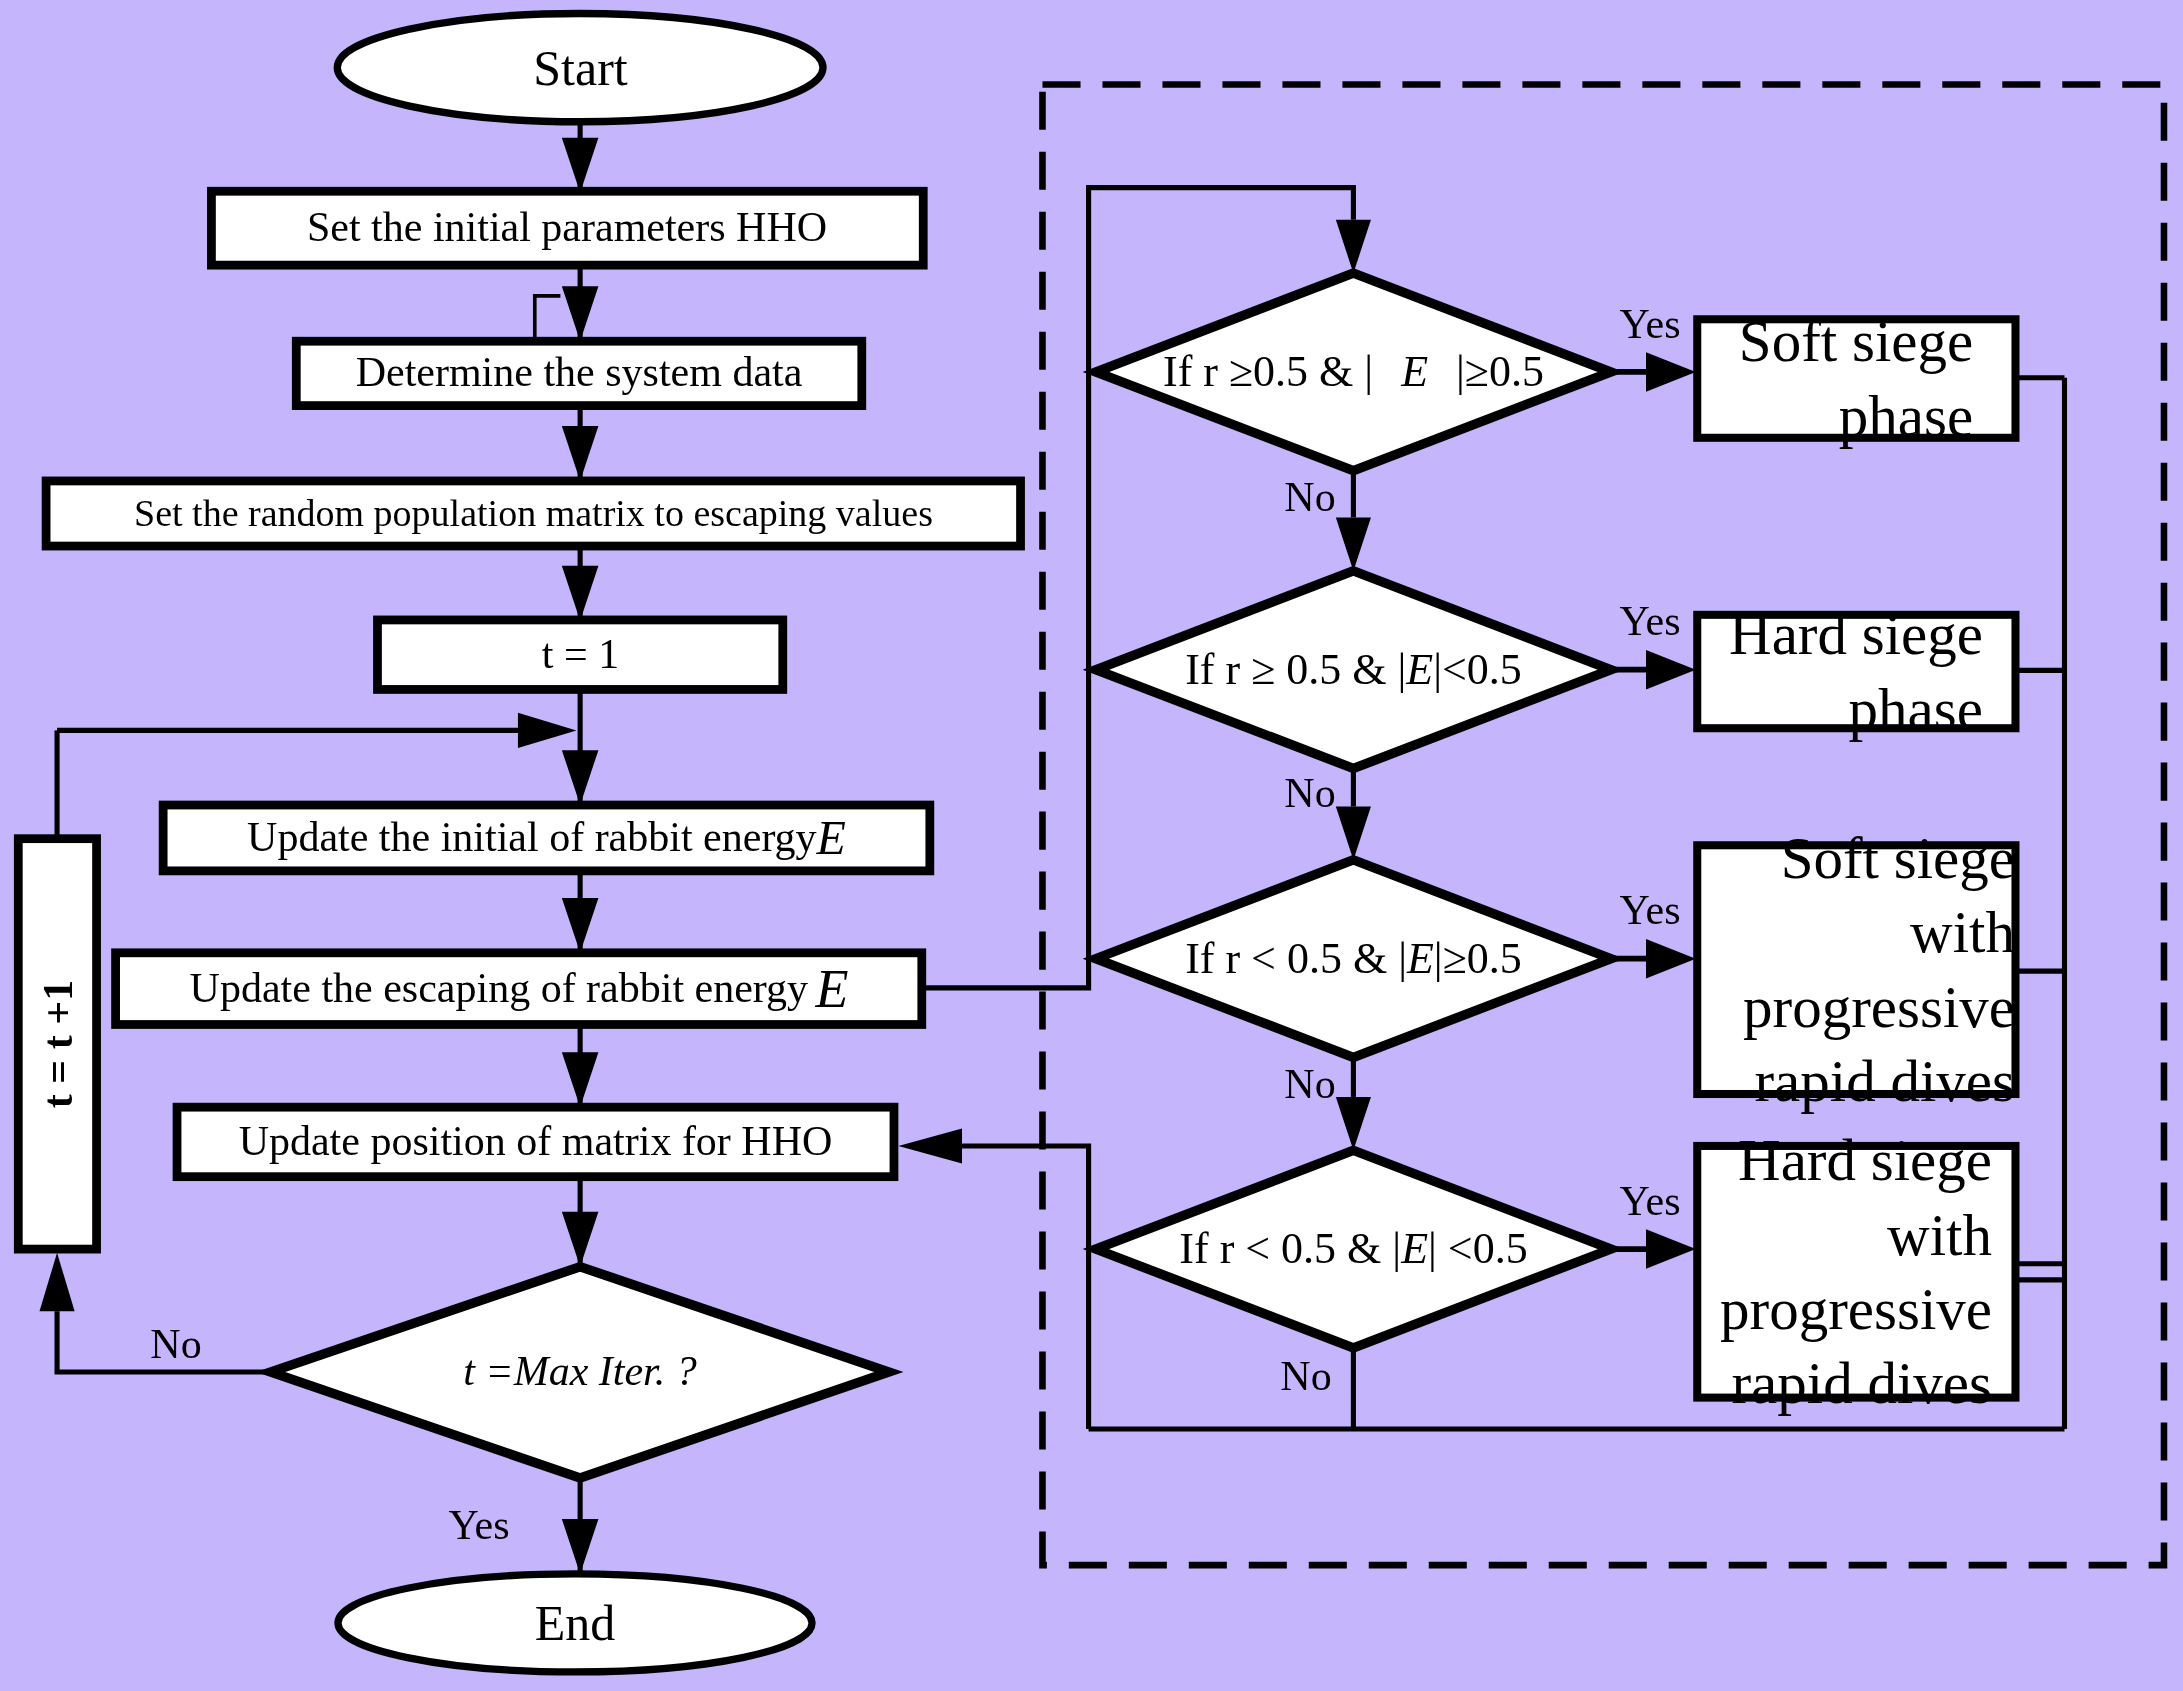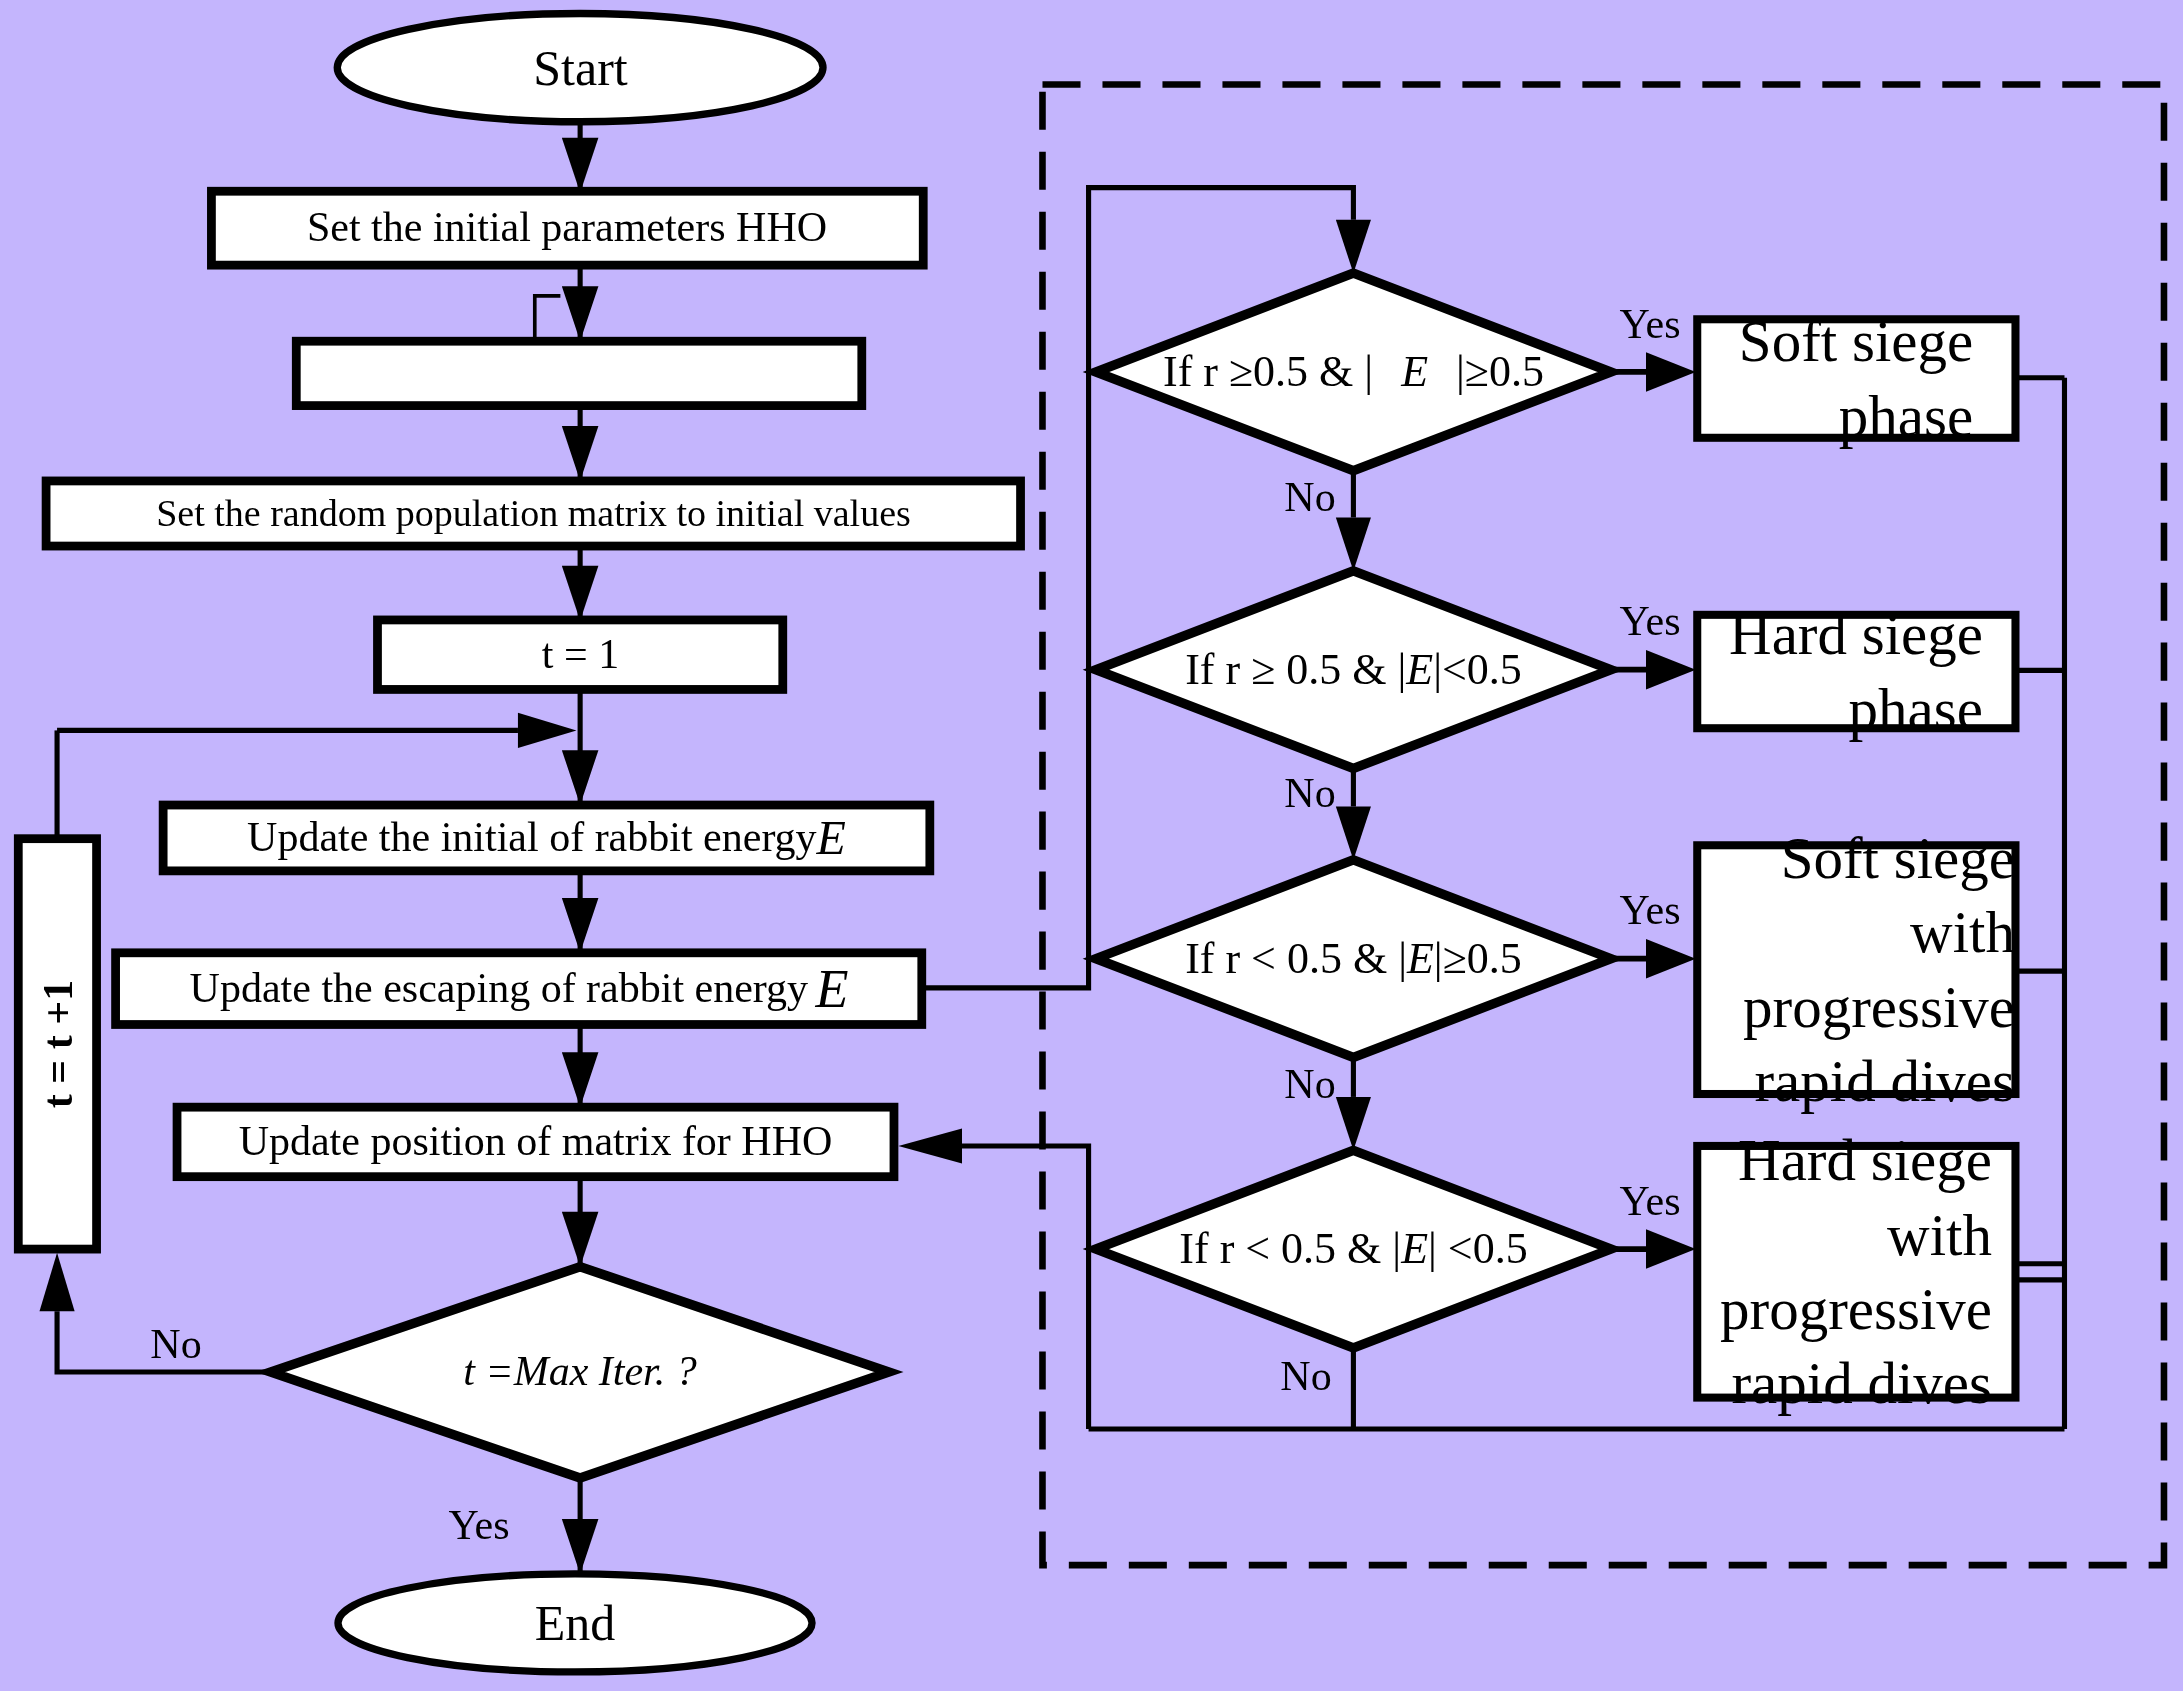--- a/index.html
+++ b/index.html
@@ -121,22 +121,23 @@
       <polygon points="2250,888 2250,942 2318,915"></polygon>
       <polygon points="2250,1283 2250,1337 2318,1310"></polygon>
       <polygon points="2250,1680 2250,1734 2318,1707"></polygon>
     </g>
   </svg>
 
   <div class="txt terminal-label" style="left:339px;top:14.6px;width:483px;height:107px;">Start</div>
 
   <div class="txt node-label" style="left:211px;top:191px;width:712px;height:74px;">Set the initial parameters HHO</div>
 
+  <div class="txt node-label" style="left:296px;top:341px;width:566px;height:64px;">Determine the system data</div>
 
-  <div class="txt node-label-sm" style="left:46px;top:481px;width:975px;height:65px;">Set the random population matrix to initial values</div>
+  <div class="txt node-label-sm" style="left:46px;top:481px;width:975px;height:65px;">Set the random population matrix to escaping values</div>
 
   <div class="txt node-label" style="left:378px;top:620px;width:405px;height:70px;">t = 1</div>
 
   <div class="txt node-label" style="left:163px;top:805px;width:767px;height:66px;">
     <span>Update the initial of rabbit energy</span><span class="evar">E</span>
   </div>
 
   <div class="txt node-label" style="left:116px;top:953px;width:806px;height:72px;">
     <span>Update the escaping of rabbit energy</span><span class="evar-big">E</span>
   </div>

